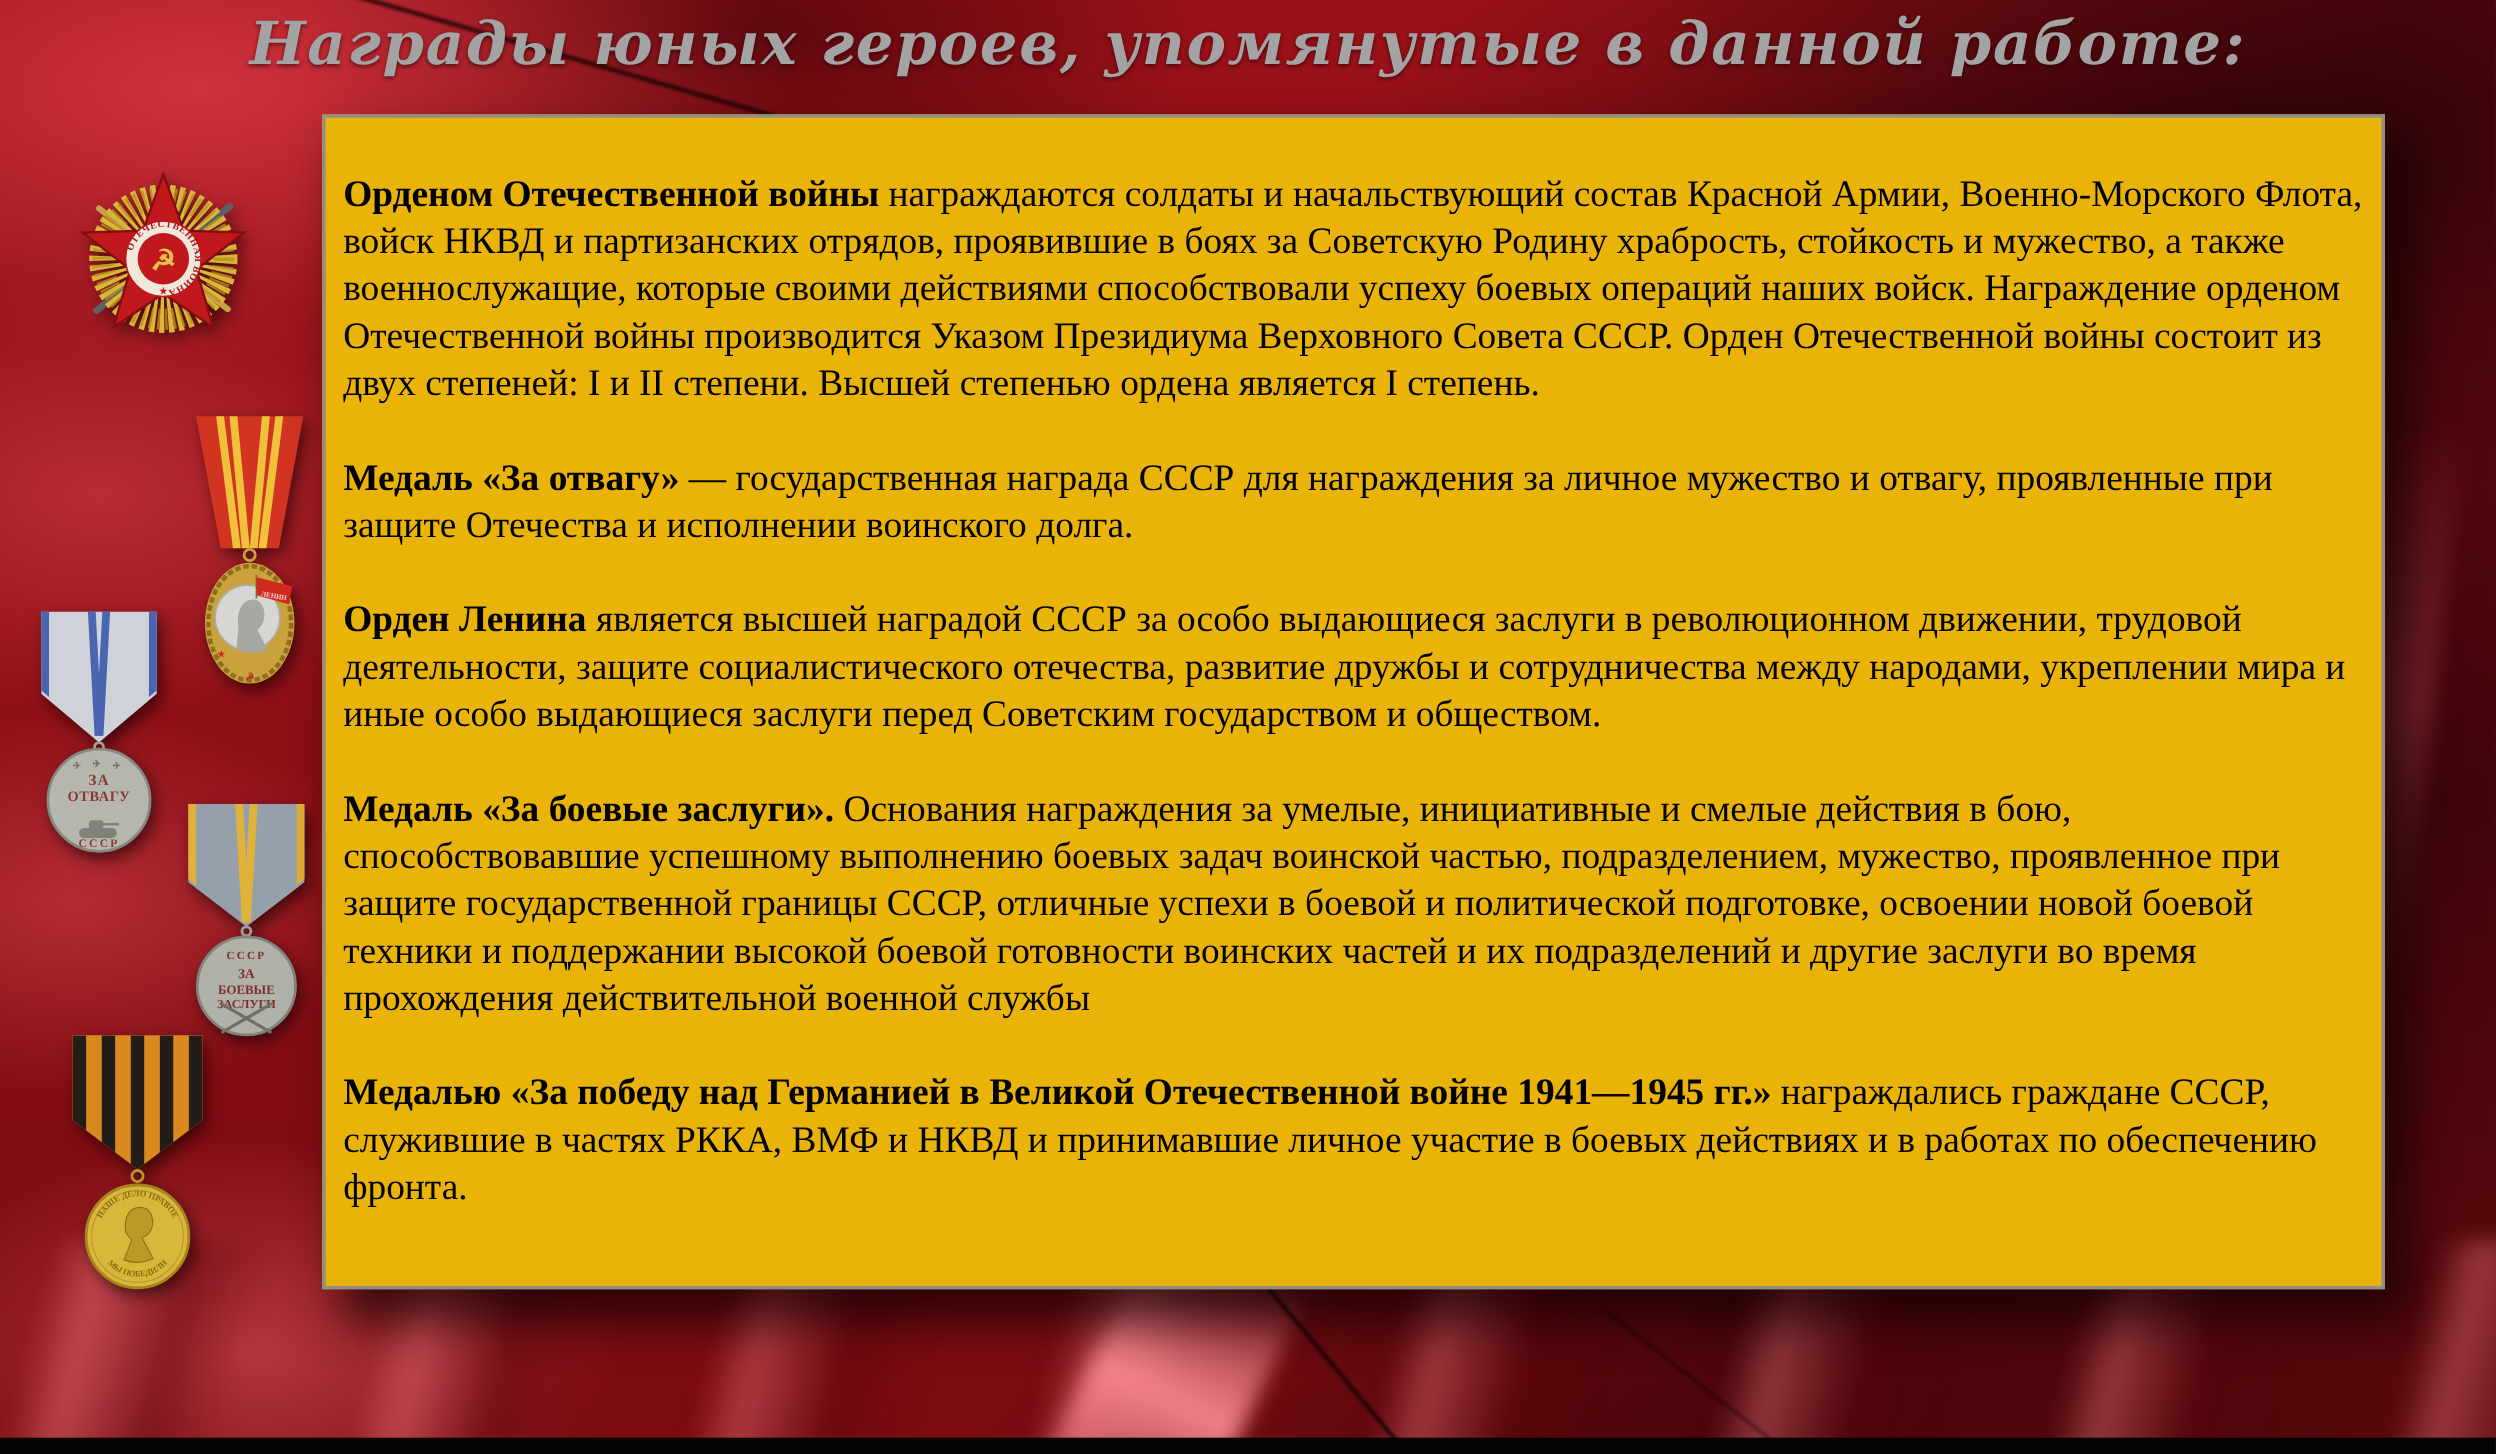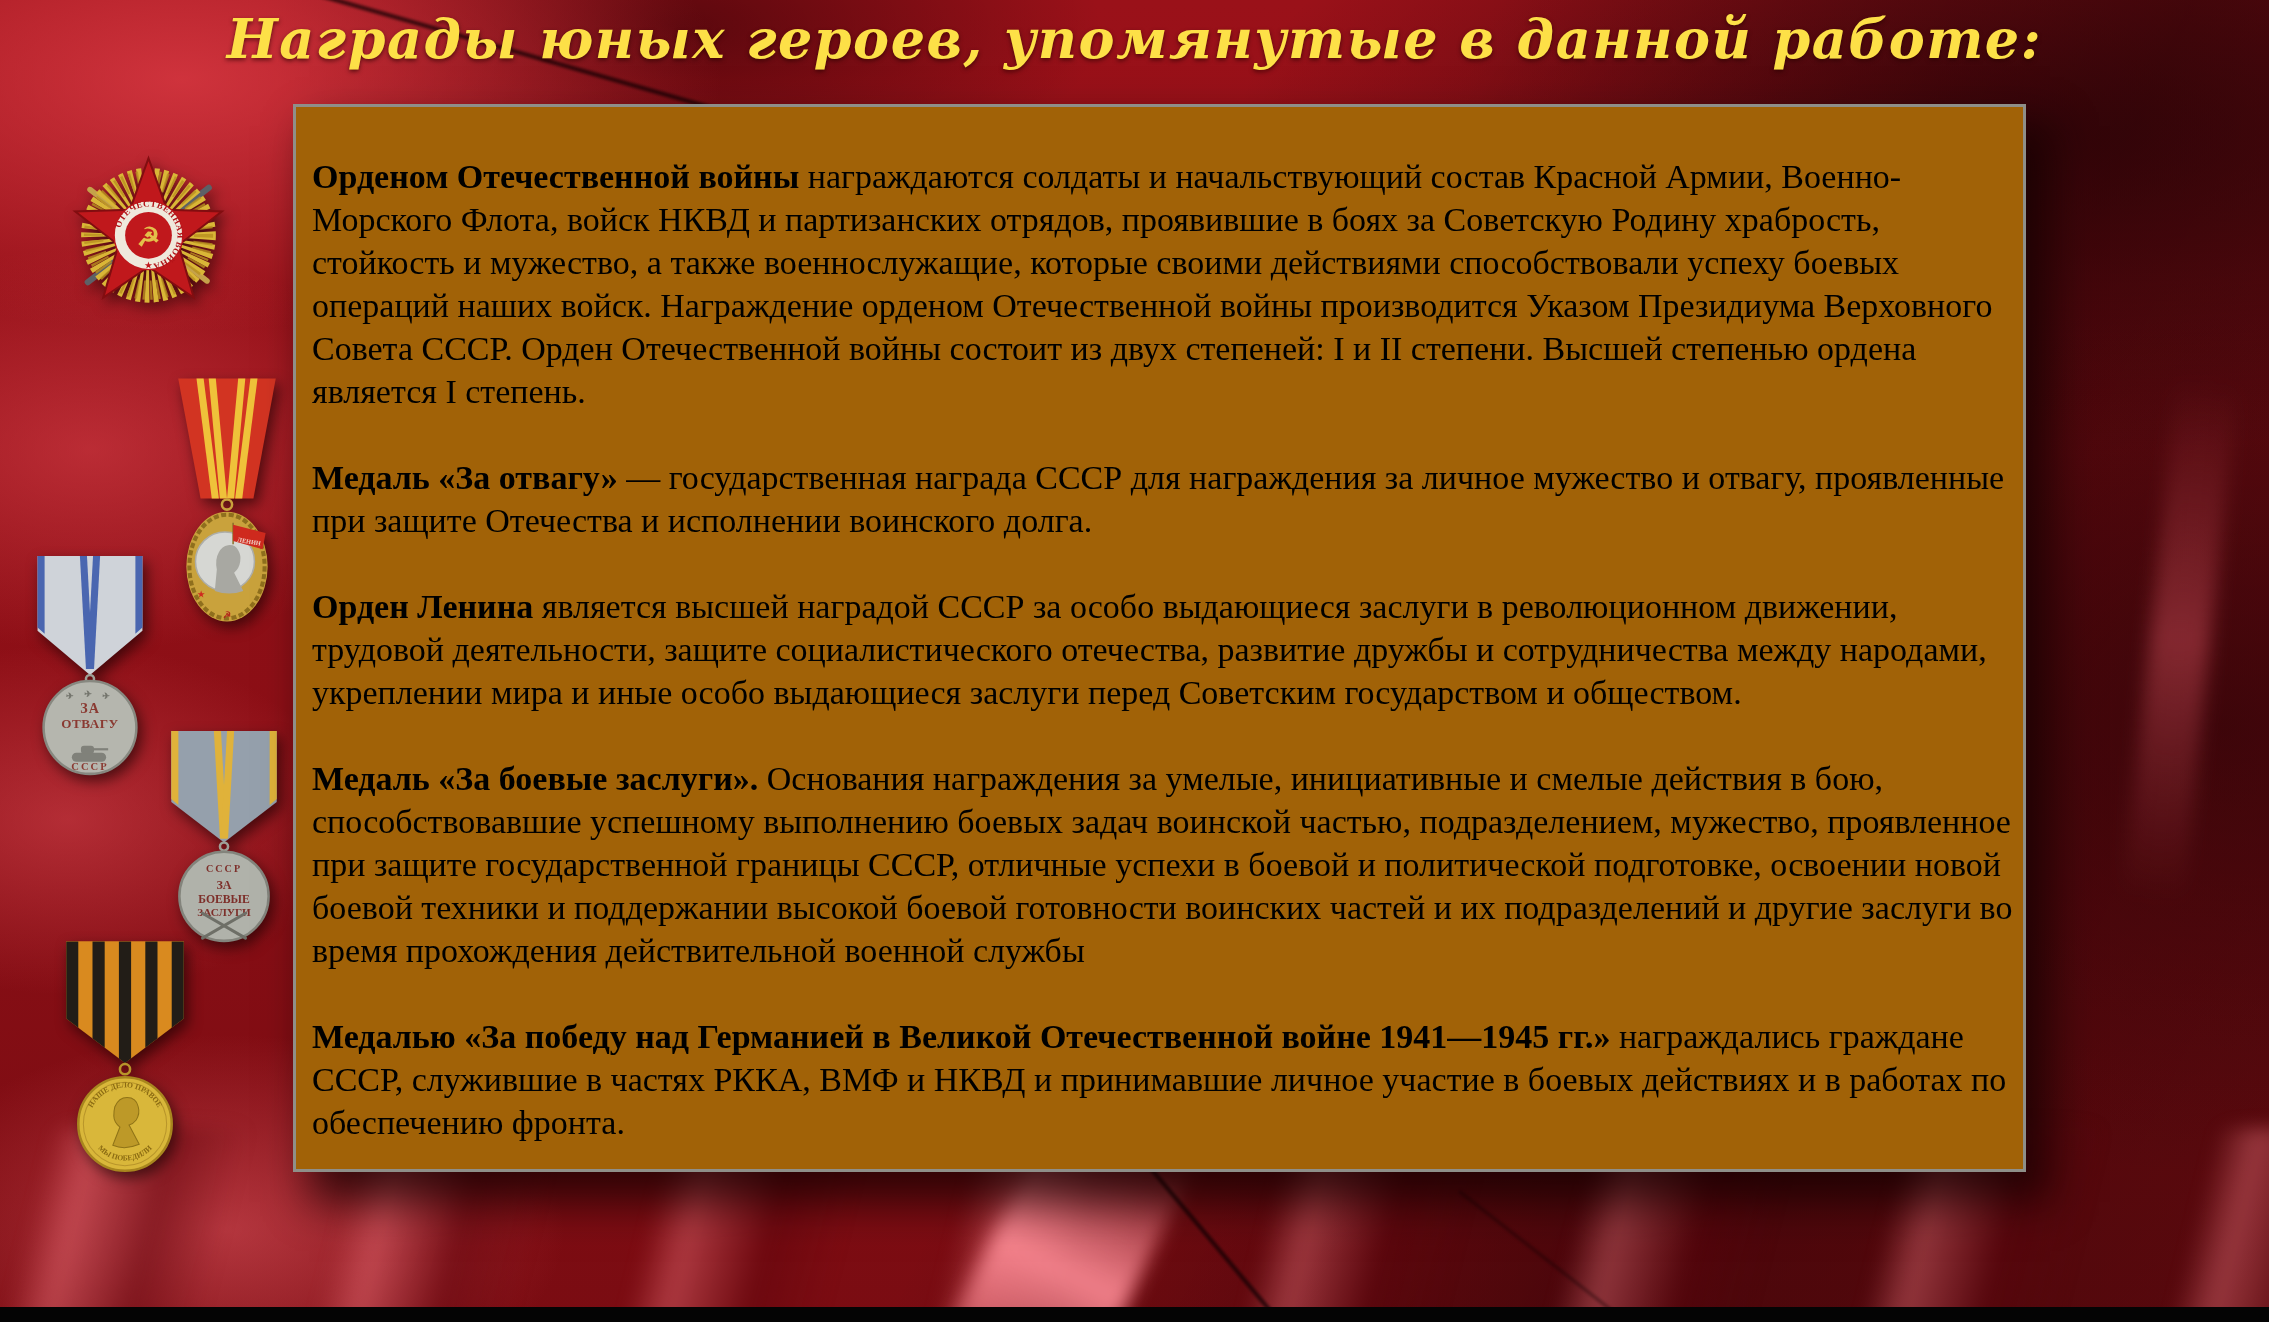--- a/index.html
+++ b/index.html
@@ -25,26 +25,26 @@
   .streak-pink{left:985px;top:1105px;width:150px;height:330px;transform:rotate(26deg);
     background:linear-gradient(to bottom, rgba(255,150,155,0), rgba(255,140,150,.9), rgba(255,150,155,0));}
   .streak-right{left:2150px;top:380px;width:60px;height:520px;transform:rotate(6deg);
     background:linear-gradient(to bottom, rgba(210,70,80,0), rgba(210,80,92,.45), rgba(210,70,80,0));}
   .crease{position:absolute;background:rgba(18,0,2,.78);filter:blur(1.6px);transform-origin:left top;}
   .crease1{left:322px;top:-6px;width:450px;height:4px;transform:rotate(16deg);}
   .crease2{left:1148px;top:1162px;width:260px;height:4px;transform:rotate(50deg);}
   .crease3{left:1460px;top:1190px;width:300px;height:3px;transform:rotate(38deg);opacity:.55;}
   
   .title{position:absolute;top:0;left:0;right:0;height:78px;line-height:78px;
-    text-align:center;color:#fde047;font-family:"DejaVu Serif",serif;
+    text-align:center;color:#a3a3a3;font-family:"DejaVu Serif",serif;
     font-style:italic;font-weight:700;font-size:54px;letter-spacing:1.5px;
     text-shadow:0 2px 4px rgba(40,0,0,.65);}
   
-  .panel{position:absolute;left:293px;top:104px;width:1733px;height:1068px;
-    box-sizing:border-box;background:#a16207;border:3px solid #8f8f89;
+  .panel{position:absolute;left:293px;top:104px;width:1875px;height:1068px;
+    box-sizing:border-box;background:#eab308;border:3px solid #8f8f89;
     box-shadow:20px 26px 40px 4px rgba(18,0,2,.72);
     padding:48px 10px 0 16px;}
   .panel p{margin:0 0 43px 0;font-size:34px;line-height:43px;color:#000;}
   .panel b{font-weight:bold;}
   
   .medal{position:absolute;filter:drop-shadow(4px 6px 7px rgba(15,0,0,.6));}
   .m1{left:66px; top:150px; width:165px;height:165px;}
   .m2{left:166px;top:378px; width:122px;height:250px;}
   .m3{left:33px; top:556px; width:114px;height:232px;}
   .m4{left:163px;top:731px; width:122px;height:218px;}

